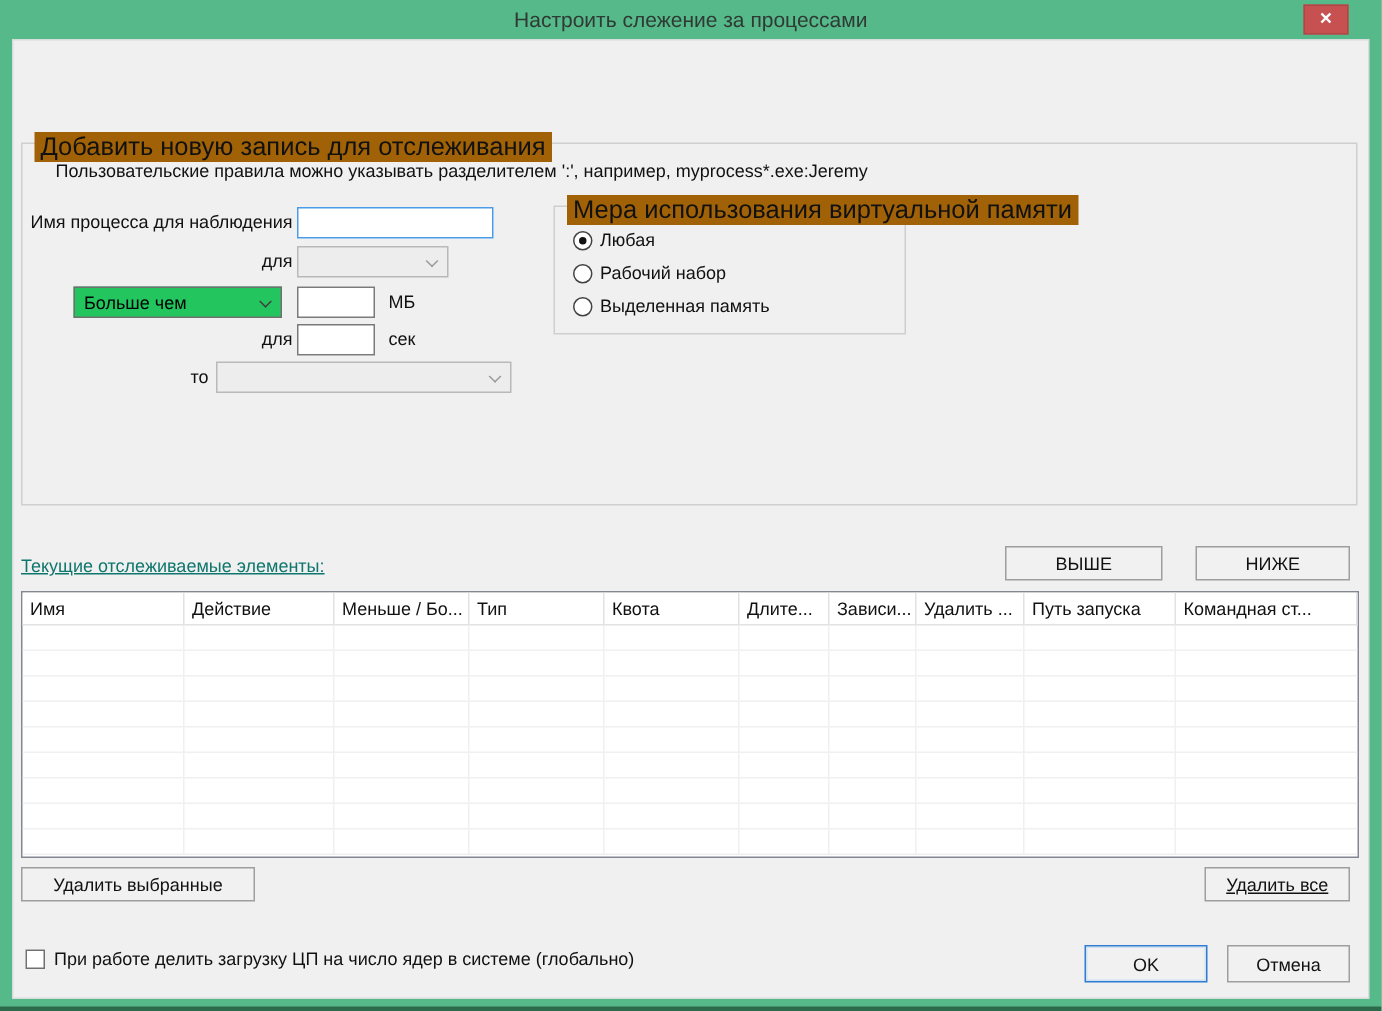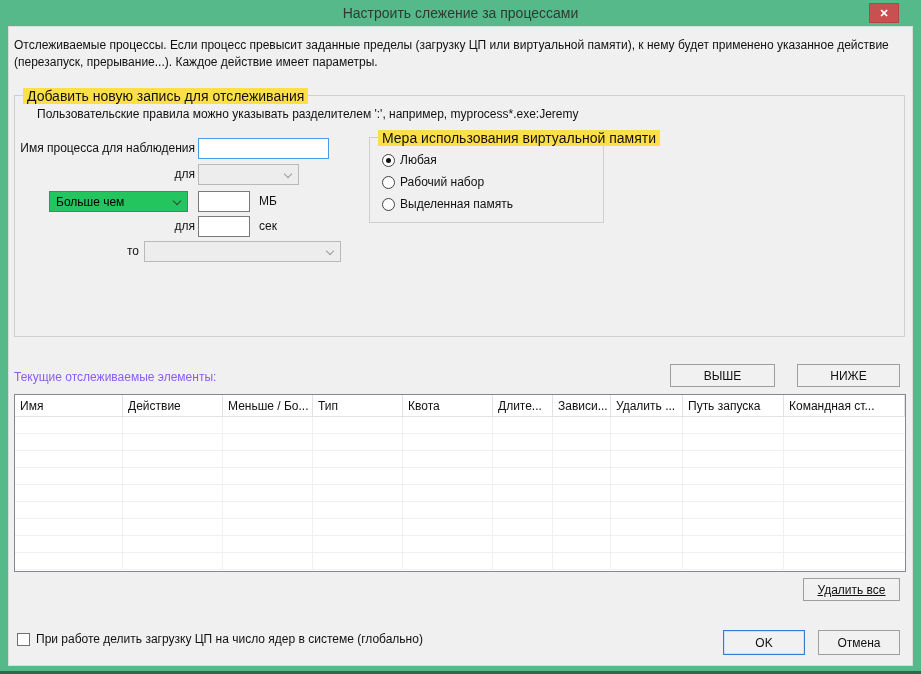--- a/index.html
+++ b/index.html
@@ -6,39 +6,39 @@
   body { font-family:"Liberation Sans", sans-serif; background:#888; }
   .window{ position:relative; width:921px; height:674px; background:#56b98a; overflow:hidden; }
   .window::after{ content:''; position:absolute; left:0; bottom:0; width:100%; height:3px; background:#2c6a4c; }
   .titlebar{ position:absolute; left:0; top:0; width:100%; height:26px; display:flex; align-items:center; justify-content:center; }
   .title{ font-size:14px; color:#2f3a34; }
   .close-btn{ position:absolute; top:3px; right:22px; width:30px; height:20px; background:#c75050; border:1px solid #b04646; display:flex; align-items:center; justify-content:center; cursor:default; }
   .close-btn span{ color:#fff; font-size:11px; font-weight:bold; line-height:1; }
   .client{ position:absolute; left:8px; top:26px; width:905px; height:640px; background:#f0f0f0; box-shadow: inset 0 0 0 1px rgba(0,60,30,0.10); }
   .intro{ position:absolute; left:6px; top:11px; width:894px; font-size:12px; color:#111; line-height:17px; }
   .groupbox{ position:absolute; border:1px solid #cfcfcf; }
-  .groupbox .gb-label{ position:absolute; top:-8px; left:8px; background:#fde047; padding:0 4px; font-size:14px; color:#111; white-space:nowrap; }
+  .groupbox .gb-label{ position:absolute; top:-8px; left:8px; background:#a16207; padding:0 4px; font-size:17px; color:#111; white-space:nowrap; }
   .gb-add{ left:6px; top:69px; width:891px; height:242px; }
   .hint{ position:absolute; left:22px; top:11px; font-size:12px; color:#111; }
   .flabel{ position:absolute; left:0; width:180px; text-align:right; font-size:12px; color:#111; white-space:nowrap; }
   .txt{ position:absolute; background:#fff; border:1px solid #7a7a7a; font-family:"Liberation Sans",sans-serif; font-size:12px; padding:0 4px; outline:none; }
   .txt.focus{ border:1px solid #4a9be8; }
   .combo{ position:absolute; background:#22c55e; border:1px solid #707070; font-size:12px; padding:3px 18px 0 6px; white-space:nowrap; overflow:hidden; cursor:default; }
   .combo.disabled{ background:#ededed; border-color:#b9b9b9; color:#6d6d6d; }
   .chev{ position:absolute; right:7px; top:6px; width:6px; height:6px; border-right:1px solid #3f3f3f; border-bottom:1px solid #3f3f3f; transform:rotate(45deg); }
   .combo.disabled .chev{ border-color:#9a9a9a; }
   .unit{ position:absolute; font-size:12px; color:#111; }
   .gb-mem{ left:354px; top:41px; width:235px; height:86px; }
   .radio-row{ position:absolute; left:12px; display:flex; align-items:center; cursor:default; }
   .radio{ width:13px; height:13px; border:1px solid #424242; border-radius:50%; background:#fff; display:inline-block; position:relative; }
   .radio.selected::after{ content:''; position:absolute; left:3px; top:3px; width:5px; height:5px; border-radius:50%; background:#111; }
   .radio-label{ font-size:12px; margin-left:5px; color:#111; }
   .btn{ position:absolute; background:#f1f1f1; border:1px solid #9e9e9e; font-family:"Liberation Sans",sans-serif; font-size:12px; color:#111; display:flex; align-items:center; justify-content:center; cursor:default; }
   .btn.default{ border:1px solid #2f7cd1; box-shadow: inset 0 0 0 1px #cfe2f5; }
-  .section-label{ position:absolute; font-size:12px; color:#8b5cf6; }
+  .section-label{ position:absolute; font-size:12px; color:#0f766e;text-decoration:underline; }
   .lv{ position:absolute; left:6px; top:368px; width:892px; height:178px; background:#fff; border:1px solid #828790; overflow:hidden; }
   .lv-head{ display:flex; height:22px; background:#fff; }
   .lv-head .th{ border-right:1px solid #e2e2e2; border-bottom:1px solid #e2e2e2; padding:4px 0 0 5px; font-size:12px; color:#111; white-space:nowrap; overflow:hidden; flex-shrink:0; }
   .lv-row{ display:flex; height:17px; }
   .lv-row .td{ border-right:1px solid #f0f0f0; border-bottom:1px solid #f0f0f0; flex-shrink:0; }
   .checkbox-row{ position:absolute; left:9px; top:606px; display:flex; align-items:center; cursor:default; }
   .checkbox{ width:13px; height:13px; background:#fff; border:1px solid #707070; display:inline-block; }
   .checkbox-label{ font-size:12px; margin-left:6px; color:#111; }
 </style>
 </head>
@@ -48,21 +48,20 @@
 
   <div class="titlebar">
     <span class="title">Настроить слежение за процессами</span>
   </div>
   <div class="close-btn">
     <span>✕</span>
   </div>
 
   <div class="client">
 
-    <div class="intro">Отслеживаемые процессы. Если процесс превысит заданные пределы (загрузку ЦП или виртуальной памяти), к нему будет применено указанное действие (перезапуск, прерывание...). Каждое действие имеет параметры.</div>
 
     <div class="groupbox gb-add">
       <span class="gb-label">Добавить новую запись для отслеживания</span>
       <div class="hint">Пользовательские правила можно указывать разделителем ':', например, myprocess*.exe:Jeremy</div>
 
       <div class="flabel" style="top:45px;">Имя процесса для наблюдения</div>
       <input class="txt focus" style="left: 183px; top: 42px; width: 131px; height: 21px;" value="">
 
       <div class="flabel" style="top:71px;">для</div>
       <div class="combo disabled" style="left:183px; top:68px; width:101px; height:21px;">
@@ -229,20 +228,21 @@
             <div class="td" style="width: 90px;"></div>
             <div class="td" style="width: 60px;"></div>
             <div class="td" style="width: 58px;"></div>
             <div class="td" style="width: 72px;"></div>
             <div class="td" style="width: 101px;"></div>
             <div class="td" style="width: 123px; flex: 1 1 0%; border-right: none;"></div>
           </div>
         </div>
     </div>
 
+    <button class="btn" style="left:6px; top:552px; width:156px; height:23px;">Удалить выбранные</button>
     <button class="btn" style="left:795px; top:552px; width:97px; height:23px;text-decoration:underline;">Удалить все</button>
 
     <div class="checkbox-row">
       <span class="checkbox"></span>
       <span class="checkbox-label">При работе делить загрузку ЦП на число ядер в системе (глобально)</span>
     </div>
 
     <button class="btn default" style="left:715px; top:604px; width:82px; height:25px;">OK</button>
     <button class="btn" style="left:810px; top:604px; width:82px; height:25px;">Отмена</button>
 

